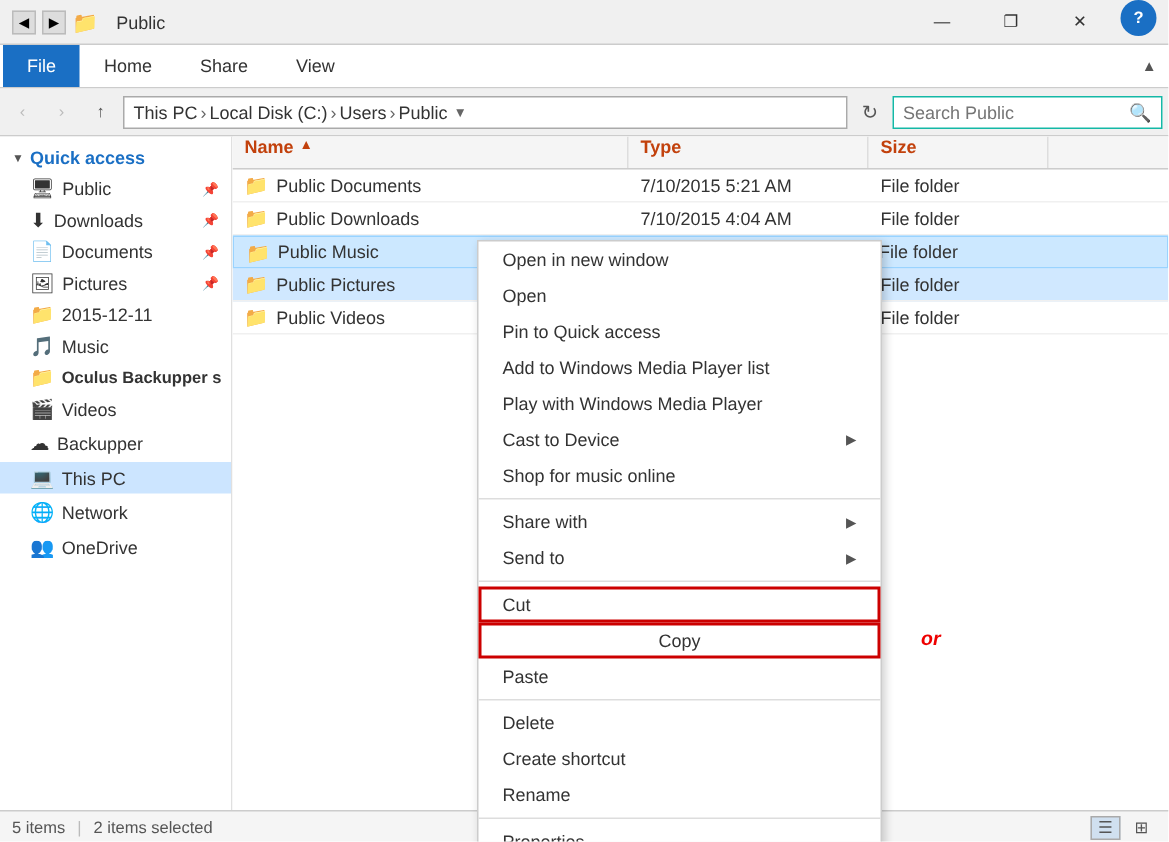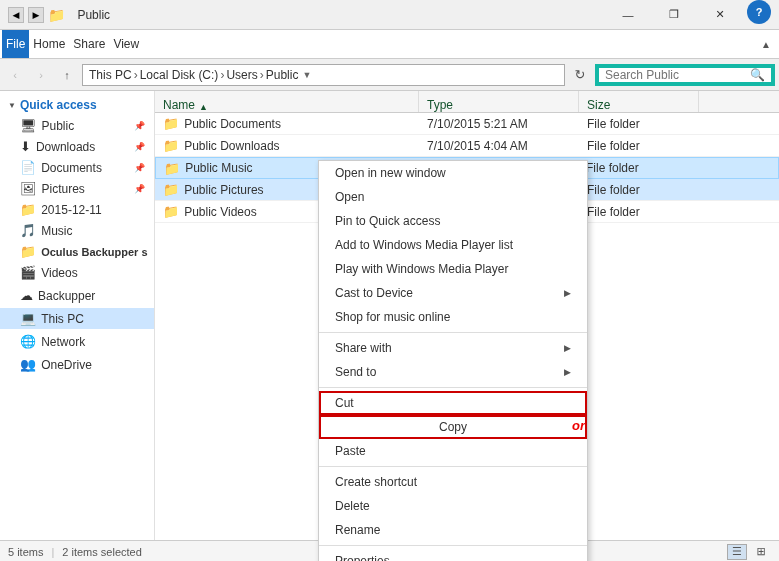--- a/index.html
+++ b/index.html
@@ -82,21 +82,21 @@
       background: #fff;
       border-bottom: 1px solid #ccc;
     }
     .ribbon-tabs {
       display: flex;
       align-items: center;
       height: 28px;
       padding-left: 2px;
     }
     .ribbon-tab {
-      padding: 4px 4px;
+      padding: 4px 16px;
       font-size: 12px;
       cursor: pointer;
       color: #333;
       height: 100%;
       display: flex;
       align-items: center;
     }
     .ribbon-tab.active {
       background: #1a6fc4;
       color: #fff;
@@ -157,21 +157,21 @@
       display: flex;
       align-items: center;
       justify-content: center;
       cursor: pointer;
       color: #555;
       font-size: 13px;
     }
     .search-box {
       width: 180px;
       height: 22px;
-      border: 4px solid #14b8a6;
+      border: 1px solid #14b8a6;
       background: #fff;
       display: flex;
       align-items: center;
       padding: 0 6px;
       gap: 4px;
     }
     .search-input {
       border: none;
       outline: none;
       font-size: 12px;
@@ -242,26 +242,27 @@
     }
     .file-header {
       display: grid;
       grid-template-columns: 1fr 160px 120px 80px;
       height: 22px;
       border-bottom: 1px solid #ccc;
       background: #f5f5f5;
     }
     .file-header-cell {
       display: flex;
-      align-items: flex-end;
+      align-items: flex-start;
       padding: 0 8px;
       font-size: 12px;
-      color: #14532d;
+      color: #c2410c;
       border-right: 1px solid #ddd;
       cursor: pointer;
+      font-weight: bold;
     }
     .sort-arrow { font-size: 9px; margin-left: 4px; }
     .file-list {
       flex: 1;
       overflow-y: auto;
     }
     .file-row {
       display: grid;
       grid-template-columns: 1fr 160px 120px 80px;
       height: 22px;
@@ -337,21 +338,21 @@
       background: #ddd;
       margin: 3px 0;
     }
     .ctx-arrow { font-size: 9px; color: #555; }
     .ctx-item-label { flex: 1; }
 
     
     .or-label {
       position: absolute;
       top: 418px;
-      left: 572px;
+      left: 614px;
       font-size: 13px;
       color: #e00;
       font-style: italic;
       font-weight: bold;
       z-index: 1001;
     }
   </style>
 </head>
 <body>
 
@@ -582,26 +583,26 @@
     <span class="ctx-item-label">Cut</span>
   </div>
   <div class="ctx-item" style="outline: 2px solid #cc0000; outline-offset: -2px; text-align: center;">
     <span class="ctx-item-label">Copy</span>
   </div>
   <div class="ctx-item">
     <span class="ctx-item-label">Paste</span>
   </div>
   <div class="ctx-separator"></div>
   <div class="ctx-item">
+    <span class="ctx-item-label">Delete</span>
+  </div>
+  <div class="ctx-item">
     <span class="ctx-item-label">Create shortcut</span>
   </div>
   <div class="ctx-item">
-    <span class="ctx-item-label">Delete</span>
-  </div>
-  <div class="ctx-item">
     <span class="ctx-item-label">Rename</span>
   </div>
   <div class="ctx-separator"></div>
   <div class="ctx-item">
     <span class="ctx-item-label">Properties</span>
   </div>
 </div>
 
 <div class="or-label">or</div>
 

